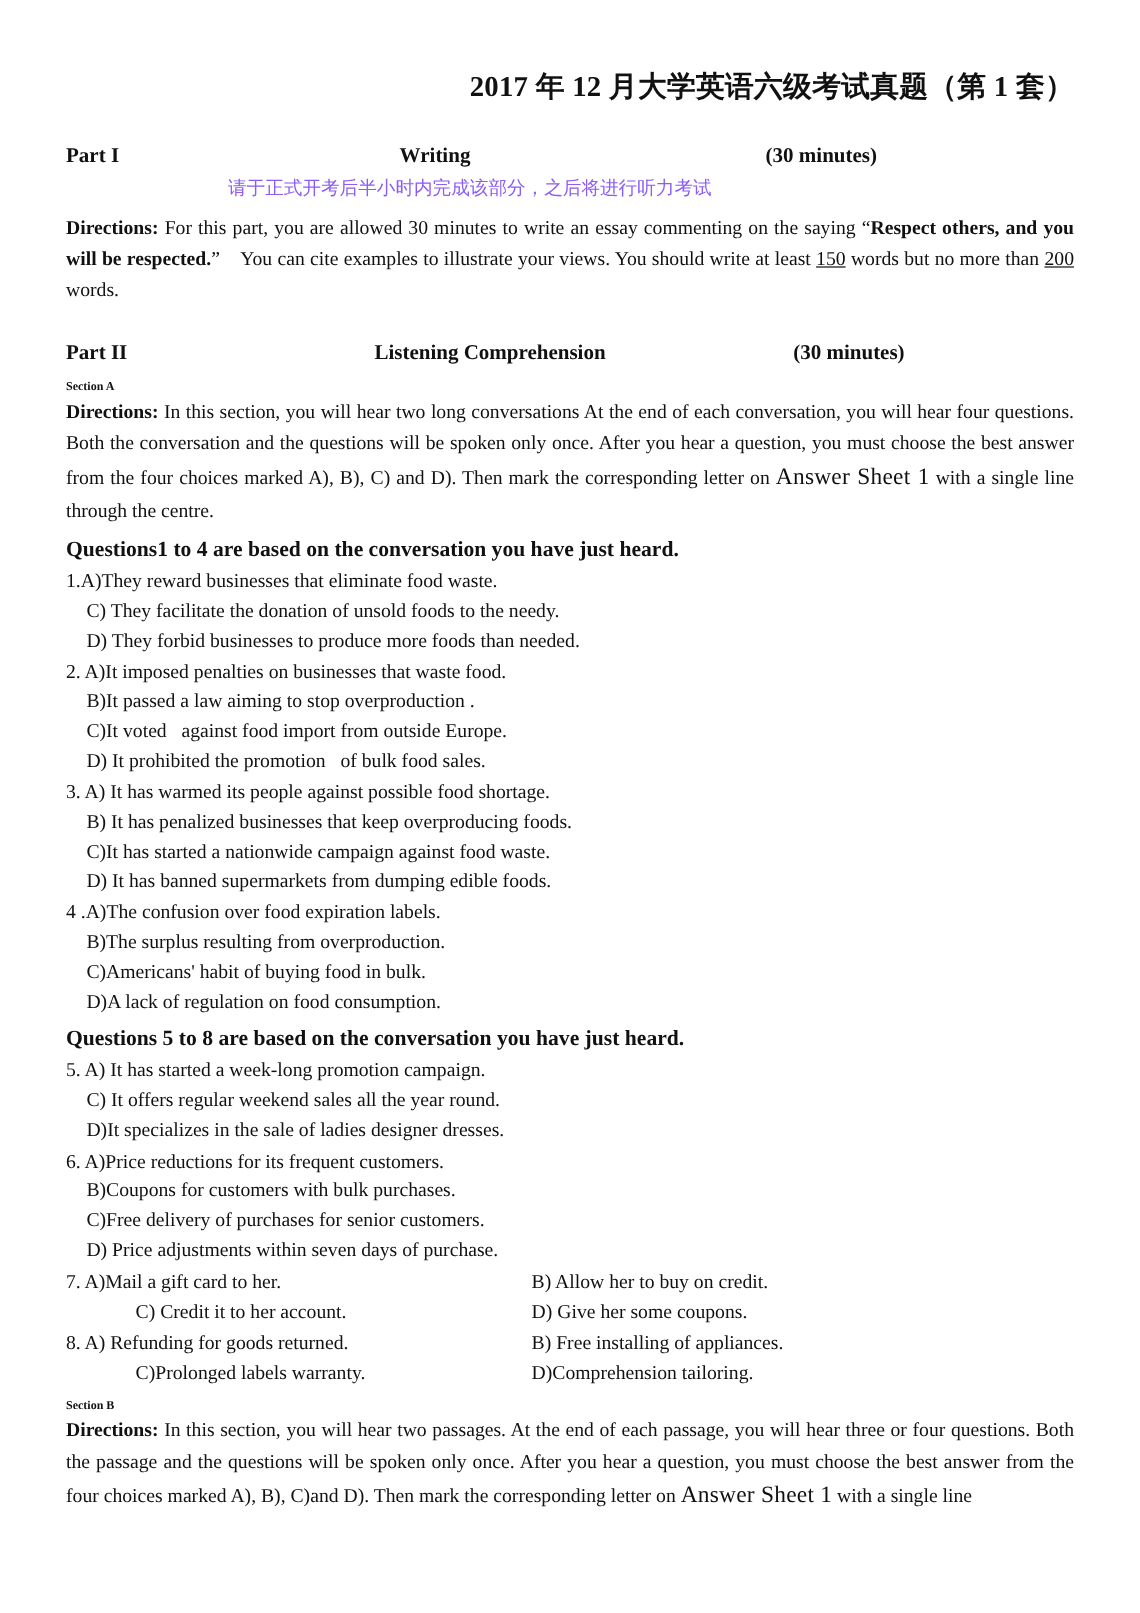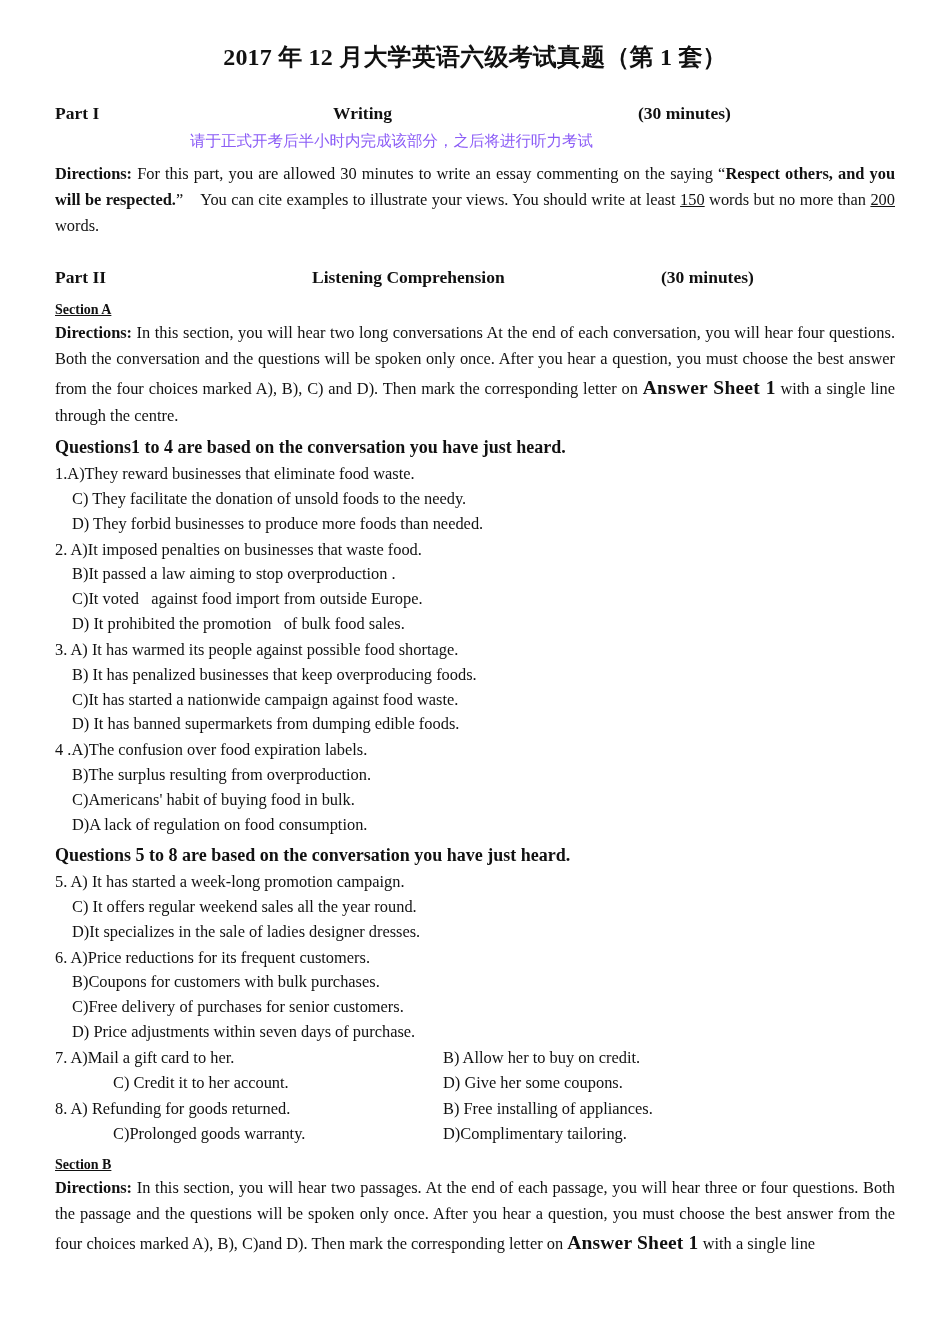--- a/index.html
+++ b/index.html
@@ -25,24 +25,24 @@
     position: absolute;
     left: 55px;
     top: 0;
     width: 840px;
   }
 
   
   .doc-title {
     font-size: 24px;
     font-weight: bold;
-    text-align: center;
+    text-align: right;
     letter-spacing: 0.2px;
     margin: 0;
-    padding-top: 42px;
+    padding-top: 58px;
     line-height: 1.25;
   }
 
   
   .part-row {
     position: relative;
     height: 25px;
     font-weight: bold;
     font-size: 17.5px;
   }
@@ -86,32 +86,31 @@
     line-height: 1.60;
     text-align: justify;
     text-justify: inter-word;
     margin: 0;
     white-space: pre-wrap;
   }
   .para.dir { margin-top: 9px; }
   .para b { font-weight: bold; margin-top: 39px; }
   .u { text-decoration: underline; }
   .sheet {
-    font-weight: bold;
+    font-weight: normal;
     font-size: 19.5px;
     letter-spacing: 0.2px;
   }
 
   
   .section-label {
-    font-size: 14px;
+    font-size: 10px;
     font-weight: bold;
     margin-top: 7px;
     line-height: 1.5;
-    text-decoration: underline;
   }
 
   
   .q-lead {
     font-size: 18px;
     font-weight: bold;
     line-height: 1.52;
     margin-top: 4px;
   }
   .q-block { margin-top: 1px; }
@@ -226,22 +225,22 @@
         <span class="col-b">D) Give her some coupons.</span>
       </div>
     </div>
 
     <div class="q-block">
       <div class="q-two-col">
         <span class="col-a">8. A) Refunding for goods returned.</span>
         <span class="col-b">B) Free installing of appliances.</span>
       </div>
       <div class="q-two-col">
-        <span class="col-a rest">C)Prolonged goods warranty.</span>
-        <span class="col-b">D)Complimentary tailoring.</span>
+        <span class="col-a rest">C)Prolonged labels warranty.</span>
+        <span class="col-b">D)Comprehension tailoring.</span>
       </div>
     </div>
 
     <div class="section-label">Section B</div>
 
     <p class="para"><b>Directions:</b><span> In this section, you will hear two passages. At the end of each passage, you will hear three or four questions. Both the passage and the questions will be spoken only once. After you hear a question, you must choose the best answer from the four choices marked A), B), C)and D). Then mark the corresponding letter on </span><span class="sheet">Answer Sheet 1</span><span> with a single line</span></p>
 
   </div>
 </div>
 

